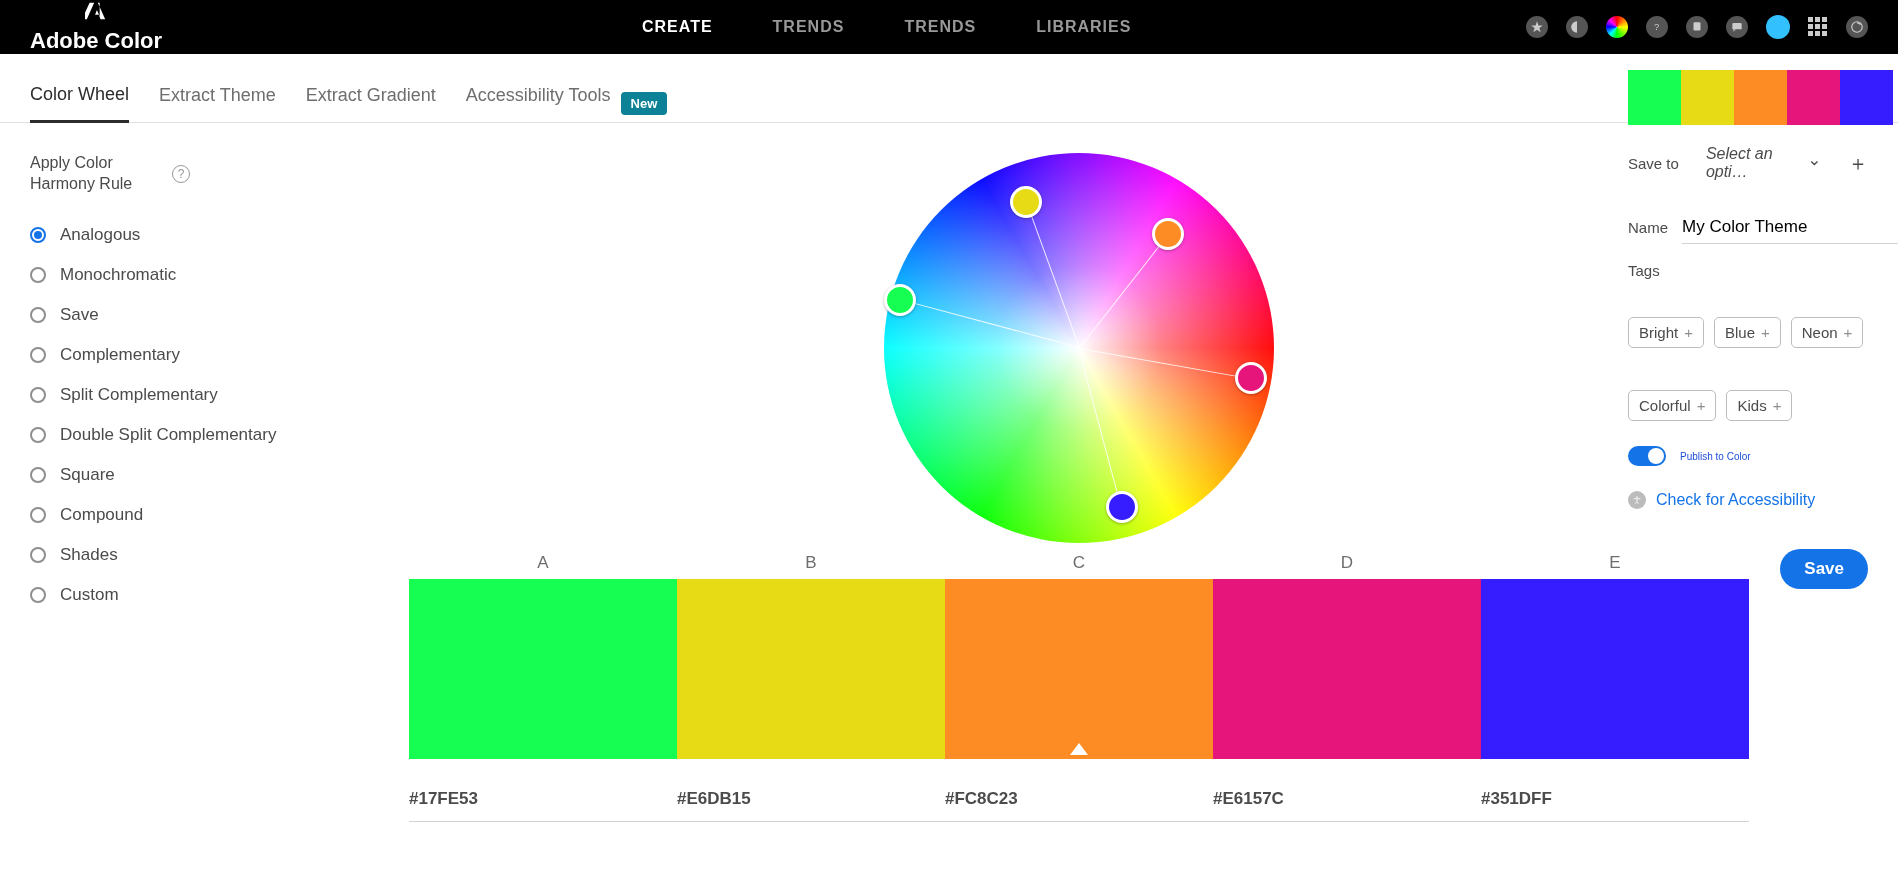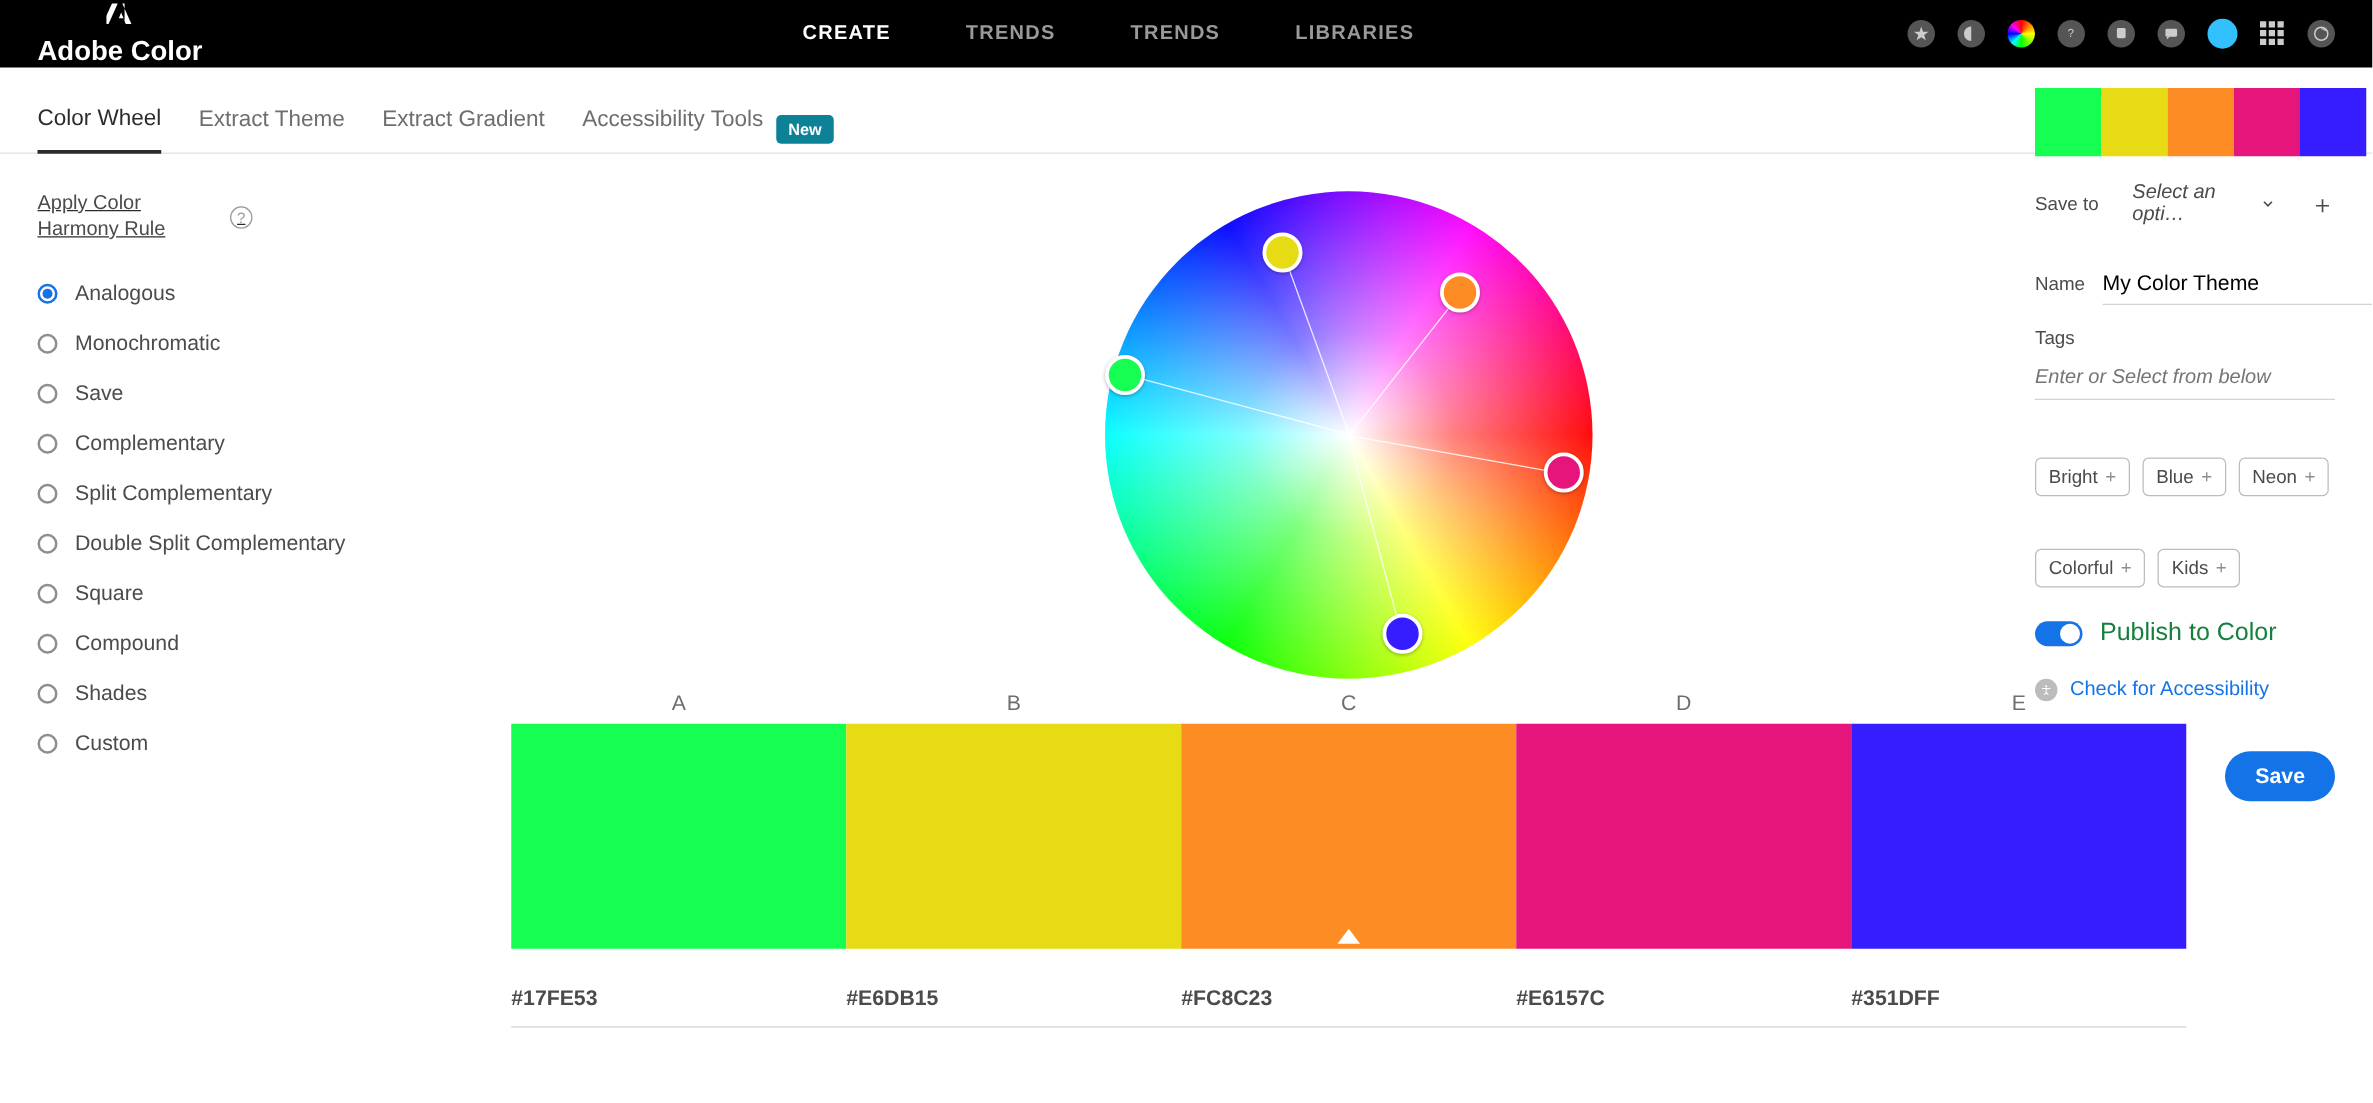--- a/index.html
+++ b/index.html
@@ -16,21 +16,21 @@
 .rainbow-icon { background: conic-gradient(red 0, yellow 25%, lime 50%, cyan 62%, blue 75%, magenta 87%, red 100%); }
 .avatar { width: 24px; height: 24px; border-radius: 50%; background: #33c0ff; }
 .apps-grid { width: 20px; height: 20px; display: grid; grid-template-columns: repeat(3, 5px); grid-template-rows: repeat(3, 5px); gap: 2px; }
 .apps-grid span { background: #ccc; }
 .subtabs { padding: 30px 30px 0 30px; display: flex; align-items: center; gap: 30px; border-bottom: 1px solid #e1e1e1; }
 .subtab { padding-bottom: 15px; font-size: 18px; color: #6e6e6e; cursor: pointer; }
 .subtab.active { color: #2c2c2c; border-bottom: 3px solid #2c2c2c; margin-bottom: -1px; }
 .badge-new { background: #0d8296; color: #fff; padding: 4px 10px; font-size: 13px; font-weight: 700; border-radius: 4px; margin-left: -20px; }
 .main { display: flex; padding: 30px 30px 0 30px; }
 .left { width: 260px; }
-.left-head { display: flex; align-items: center; gap: 24px; margin-bottom: 30px; text-decoration: underline; }
+.left-head { display: flex; align-items: center; gap: 12px; margin-bottom: 30px; }
 .left-head-label { font-size: 16px; color: #4b4b4b; line-height: 1.3; max-width: 130px; }
 .help-circle { width: 18px; height: 18px; border: 1.5px solid #999; border-radius: 50%; display: flex; align-items: center; justify-content: center; font-size: 12px; color: #999; }
 .radio-row { display: flex; align-items: center; gap: 14px; margin-bottom: 20px; cursor: pointer; }
 .radio-circle { width: 16px; height: 16px; border: 2px solid #8e8e8e; border-radius: 50%; display: flex; align-items: center; justify-content: center; }
 .radio-row.selected .radio-circle { border-color: #1473e6; }
 .radio-row.selected .radio-circle::after { content: ''; width: 8px; height: 8px; background: #1473e6; border-radius: 50%; }
 .radio-label { font-size: 17px; color: #4b4b4b; }
 .center { flex: 1; display: flex; flex-direction: column; align-items: center; }
 .wheel-wrap { position: relative; width: 390px; height: 390px; }
 .wheel { width: 390px; height: 390px; border-radius: 50%; background: conic-gradient(from 90deg, #ff0000 0deg, #ff8000 30deg, #ffff00 60deg, #80ff00 90deg, #00ff00 120deg, #00ff80 150deg, #00ffff 180deg, #0080ff 210deg, #0000ff 240deg, #8000ff 270deg, #ff00ff 300deg, #ff0080 330deg, #ff0000 360deg); position: relative; }
@@ -55,21 +55,21 @@
 .field-label { font-size: 15px; color: #4b4b4b; width: 50px; }
 .field-input { flex: 1; border: none; border-bottom: 1px solid #d3d3d3; padding: 6px 0; font-size: 17px; outline: none; }
 .tags-label { font-size: 15px; color: #4b4b4b; margin-bottom: 6px; }
 .tags-input { width: 100%; border: none; border-bottom: 1px solid #d3d3d3; padding: 8px 0; font-size: 16px; font-style: italic; color: #8e8e8e; margin-bottom: 14px; outline: none; background: transparent; }
 .tag-chips { display: flex; flex-wrap: wrap; gap: 10px; margin-bottom: 25px; }
 .tag-chip { border: 1px solid #bcbcbc; border-radius: 5px; padding: 6px 10px; font-size: 15px; color: #4b4b4b; display: flex; align-items: center; gap: 6px; cursor: pointer; margin-top: 32px; }
 .tag-chip .plus { color: #8e8e8e; }
 .toggle-row { display: flex; align-items: center; gap: 14px; margin-bottom: 25px; }
 .toggle { width: 38px; height: 20px; background: #1473e6; border-radius: 10px; position: relative; cursor: pointer; }
 .toggle::after { content:''; position:absolute; right:2px; top:2px; width:16px; height:16px; background:#fff; border-radius:50%; }
-.toggle-label { font-size: 20px; color: #15803d; }
+.toggle-label { font-size: 10px; color: #1d4ed8; }
 .access-row { display: flex; align-items: center; gap: 10px; margin-bottom: 40px; }
 .access-circle { width: 18px; height: 18px; border-radius: 50%; background: #bcbcbc; display:flex; align-items:center; justify-content:center; }
 .access-circle svg { width:10px; height:10px; fill:#fff; }
 .access-link { color: #1473e6; font-size: 16px; cursor: pointer; }
 .save-btn { float: right; background: #1473e6; color: #fff; padding: 10px 24px; border-radius: 20px; border: none; font-size: 17px; font-weight: 600; cursor: pointer; }
 </style>
 </head>
 <body>
 
 <div class="topbar">
@@ -251,21 +251,20 @@
     </div>
     <span class="plus-btn">＋</span>
   </div>
 
   <div class="field-row">
     <span class="field-label">Name</span>
     <input class="field-input" value="My Color Theme" style="">
   </div>
 
   <div class="tags-label">Tags</div>
-  <input class="tags-input" placeholder="Enter or Select from below" style="">
   <div class="tag-chips" id="tag-chips">
       <div class="tag-chip">Bright <span class="plus">+</span></div>
       <div class="tag-chip">Blue <span class="plus">+</span></div>
       <div class="tag-chip">Neon <span class="plus">+</span></div>
       <div class="tag-chip">Colorful <span class="plus">+</span></div>
       <div class="tag-chip">Kids <span class="plus">+</span></div>
     </div>
 
   <div class="toggle-row">
     <div class="toggle"></div>

